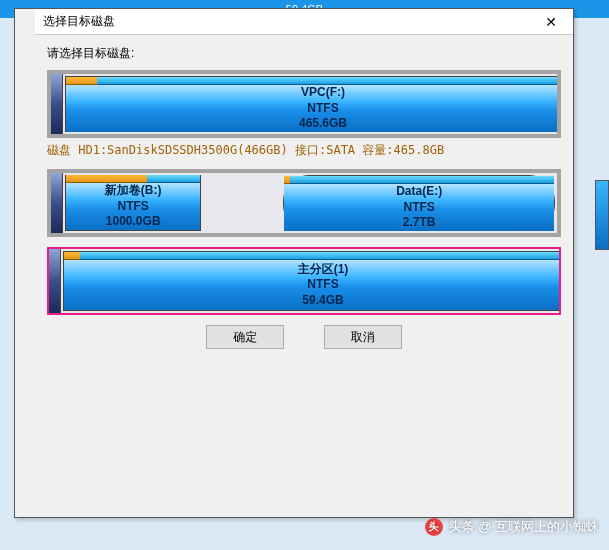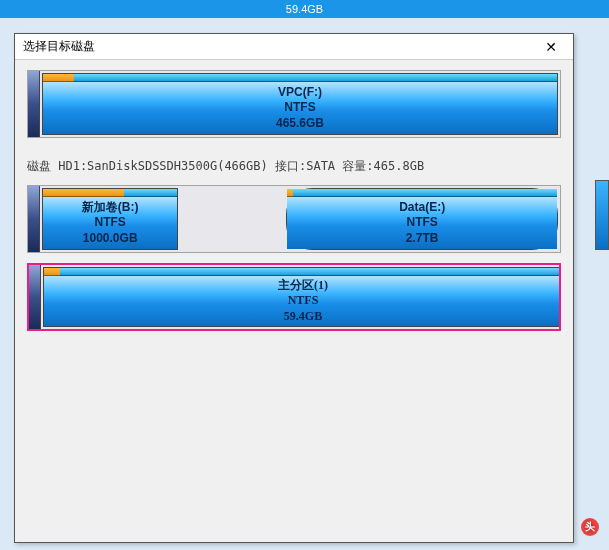--- a/index.html
+++ b/index.html
@@ -1,52 +1,53 @@
 <!DOCTYPE html>
 <html><head>
 <meta charset="utf-8">
 <style>
 * { box-sizing: border-box; margin: 0; padding: 0; }
 body { font-family: "Microsoft YaHei", SimSun, Arial, sans-serif; font-size: 12px; background: #dae9f5; width: 609px; height: 550px; position: relative; overflow: hidden; }
 .top-banner { background: #1a95e8; height: 18px; width: 100%; color: #fff; text-align: center; font-size: 11px; line-height: 18px; }
-.dialog { position: absolute; top: 33px; left: 14px; width: 560px; height: 510px; background: #f0f0f0; border: 1px solid #555; box-shadow: 2px 2px 4px rgba(0,0,0,.2); }
+.dialog { position: absolute; top: 8px; left: 14px; width: 560px; height: 510px; background: #f0f0f0; border: 1px solid #555; box-shadow: 2px 2px 4px rgba(0,0,0,.2); padding-left: 20px; }
 .titlebar { display: flex; justify-content: space-between; align-items: center; height: 26px; background: #fff; border-bottom: 1px solid #ccc; padding: 0 4px 0 8px; }
 .close-btn { width: 36px; height: 22px; display: flex; align-items: center; justify-content: center; font-size: 14px; cursor: default; }
 .content { padding: 10px 12px; }
 .instruction { font-size: 12px; margin-bottom: 8px; }
 .disk-group { margin-bottom: 10px; }
-.disk-bar { border: 1px solid #a3a3a3; background: #e8e8ec; display: flex; height: 68px; overflow: hidden; }
+.disk-bar { border: 4px solid #a3a3a3; background: #e8e8ec; display: flex; height: 68px; overflow: hidden; }
 .disk-bar.selected { border: 2px solid #e91e8c; }
 .disk-handle { width: 12px; background: linear-gradient(to bottom, #8fa6d6 0%, #3a4f8a 50%, #1a2a5a 100%); border-right: 1px solid #444; flex-shrink: 0; }
 .partition { border: 1px solid #444; margin: 2px; display: flex; flex-direction: column; flex-shrink: 0; }
 .partition-body { flex: 1; background: linear-gradient(to bottom, #b2e4ff 0%, #3ab4ff 35%, #1a8ee8 55%, #0a6fc4 100%); display: flex; flex-direction: column; align-items: center; justify-content: center; color: #00254d; font-weight: bold; font-size: 12px; line-height: 1.3; text-align: center; }
 .partition-body .line { white-space: nowrap; }
 .partition-used { height: 8px; background: linear-gradient(to bottom, #ffb933 0%, #e6951a 100%); border-bottom: 1px solid #8a5a00; }
 .partition-free { height: 8px; background: linear-gradient(to bottom, #6bdcff 0%, #1a9fe0 100%); border-bottom: 1px solid #0a5a8a; }
-.disk-caption { font-family: SimSun, monospace; font-size: 12px; margin-top: 20px; color: #404040; }
+.disk-caption { font-family: SimSun, monospace; font-size: 12px; margin-top: 4px; color: #a16207; }
 .buttons { text-align: center; margin-top: 8px; }
 .btn { display: inline-block; min-width: 78px; height: 24px; line-height: 22px; background: #e1e1e1; border: 1px solid #adadad; font-size: 12px; margin: 0 18px; cursor: default; text-align: center; }
 .watermark { position: absolute; right: 10px; bottom: 14px; color: #fff; font-size: 13px; text-shadow: 0 0 4px rgba(0,0,0,.6); display: flex; align-items: center; gap: 6px; z-index: 10; }
 .watermark .logo { width: 18px; height: 18px; border-radius: 50%; background: #e44; display: flex; align-items: center; justify-content: center; font-size: 10px; color:#fff; font-weight:bold; }
 .bg-strip { position: absolute; right: 0; top: 180px; width: 14px; height: 70px; background: linear-gradient(to bottom, #3ab4ff, #0a6fc4); border: 1px solid #555; }
 </style>
 </head>
 <body>
 
 <div class="top-banner">59.4GB</div>
 <div class="bg-strip"></div>
 
 <div class="dialog">
   <div class="titlebar">
     <span>选择目标磁盘</span>
     <div class="close-btn">
       <span>✕</span>
     </div>
   </div>
   <div class="content">
+    <div class="instruction">请选择目标磁盘:</div>
     <div id="disk-list">
         <div class="disk-group">
           <div class="disk-bar">
             <div class="disk-handle"></div>
             <div class="partition" style="width: 516px;">
               <div style="display: flex;">
                 <div class="partition-used" style="width: 6%;"></div>
                 <div class="partition-free" style="flex: 1 1 0%;"></div>
               </div>
               <div class="partition-body">
@@ -84,32 +85,37 @@
                 <div class="line">2.7TB</div>
               </div>
             </div>
           </div>
         </div>
         <div class="disk-group">
         </div>
         <div class="disk-group">
           <div class="disk-bar selected">
             <div class="disk-handle"></div>
-            <div class="partition" style="width: 520px; font-family: Liberation Serif, serif;">
+            <div class="partition" style="width: 520px;">
               <div style="display: flex;">
                 <div class="partition-used" style="width: 3%;"></div>
                 <div class="partition-free" style="flex: 1 1 0%;"></div>
               </div>
               <div class="partition-body">
                 <div class="line">主分区(1)</div>
                 <div class="line">NTFS</div>
                 <div class="line">59.4GB</div>
               </div>
             </div>
           </div>
         </div>
       </div>
+    <div class="buttons">
+      <span class="btn">确定</span>
+      <span class="btn">取消</span>
+    </div>
   </div>
 </div>
 
 <div class="watermark">
   <span class="logo">头</span>
+  <span>头条 @ 互联网上的小蜘蛛</span>
 </div>
 
 </body></html>

